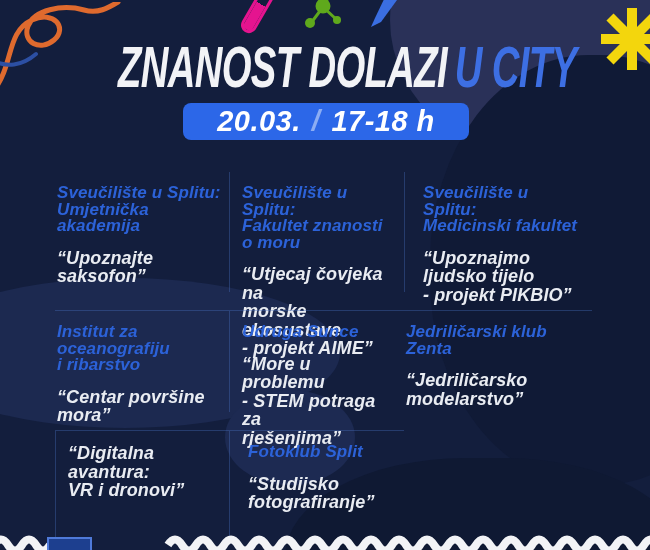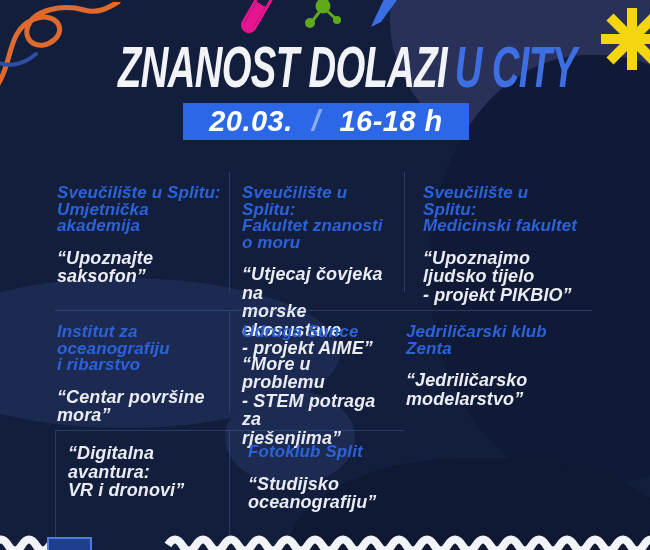--- a/index.html
+++ b/index.html
@@ -37,21 +37,21 @@
   }
   .title-scale{
     display:inline-block;transform:scaleX(.66);transform-origin:center;
     white-space:nowrap;font-size:58px;letter-spacing:-1px;color:#f2f3f6;
   }
   .title-blue{color:#3d6fe3;margin-left:12px;}
   
   .banner{
     position:absolute;left:183px;top:103px;width:286px;height:37px;
     background:#2c67e8;display:flex;align-items:center;justify-content:center;
-    gap:19px;color:#ffffff;font-weight:bold;font-size:29px;letter-spacing:.5px;
+    gap:11px;color:#ffffff;font-weight:bold;font-size:29px;letter-spacing:.5px;border-radius:8px;
   }
   .banner .sep{color:#8cadf3;font-weight:bold;}
   
   .grid{
     position:absolute;left:55px;top:172px;width:537px;height:366px;
     display:grid;grid-template-columns:174px 175px 188px;
     grid-template-rows:120px 120px 126px;
   }
   .cell{padding:13px 8px 0 2px;box-sizing:border-box;}
   .cell.c2{border-left:1px solid var(--div-line);padding-left:12px;}
@@ -114,21 +114,21 @@
 
   <div class="title">
     <span class="title-scale">
       <span>ZNANOST DOLAZI</span><span class="title-blue">U CITY</span>
     </span>
   </div>
 
   <div class="banner">
     <span>20.03.</span>
     <span class="sep">/</span>
-    <span>16-18 h</span>
+    <span>17-18 h</span>
   </div>
 
   <div class="grid">
     <div class="cell r1 c1">
       <div class="org">Sveučilište u Splitu:
 Umjetnička akademija</div>
       <div class="event">“Upoznajte saksofon”</div>
     </div>
     <div class="cell r1 c2">
       <div class="org">Sveučilište u Splitu:
@@ -158,21 +158,21 @@
       <div class="org">Jedriličarski klub Zenta</div>
       <div class="event">“Jedriličarsko
 modelarstvo”</div>
     </div>
     <div class="cell r3 c2">
       <div class="event">“Digitalna avantura:
 VR i dronovi”</div>
     </div>
     <div class="cell r3 c3">
       <div class="org">Fotoklub Split</div>
-      <div class="event">“Studijsko oceanografiju”</div>
+      <div class="event">“Studijsko fotografiranje”</div>
     </div>
   </div>
 
   <svg class="wave-svg" viewBox="0 0 650 22">
     <g transform="translate(0,-528)">
       <path d="M-6,545 q7,-11 14,0 q7,11 14,0 q7,-11 14,0 q7,11 14,0" fill="none" stroke="#f2f3f6" stroke-width="8"></path>
       <path d="M168,545 q7,-11 14,0 q7,11 14,0 q7,-11 14,0 q7,11 14,0 q7,-11 14,0 q7,11 14,0 q7,-11 14,0 q7,11 14,0 q7,-11 14,0 q7,11 14,0 q7,-11 14,0 q7,11 14,0 q7,-11 14,0 q7,11 14,0 q7,-11 14,0 q7,11 14,0 q7,-11 14,0 q7,11 14,0 q7,-11 14,0 q7,11 14,0 q7,-11 14,0 q7,11 14,0 q7,-11 14,0 q7,11 14,0 q7,-11 14,0 q7,11 14,0 q7,-11 14,0 q7,11 14,0 q7,-11 14,0 q7,11 14,0 q7,-11 14,0 q7,11 14,0 q7,-11 14,0 q7,11 14,0 q7,-11 14,0 q7,11 14,0" fill="none" stroke="#f2f3f6" stroke-width="8"></path>
     </g>
   </svg>
 

